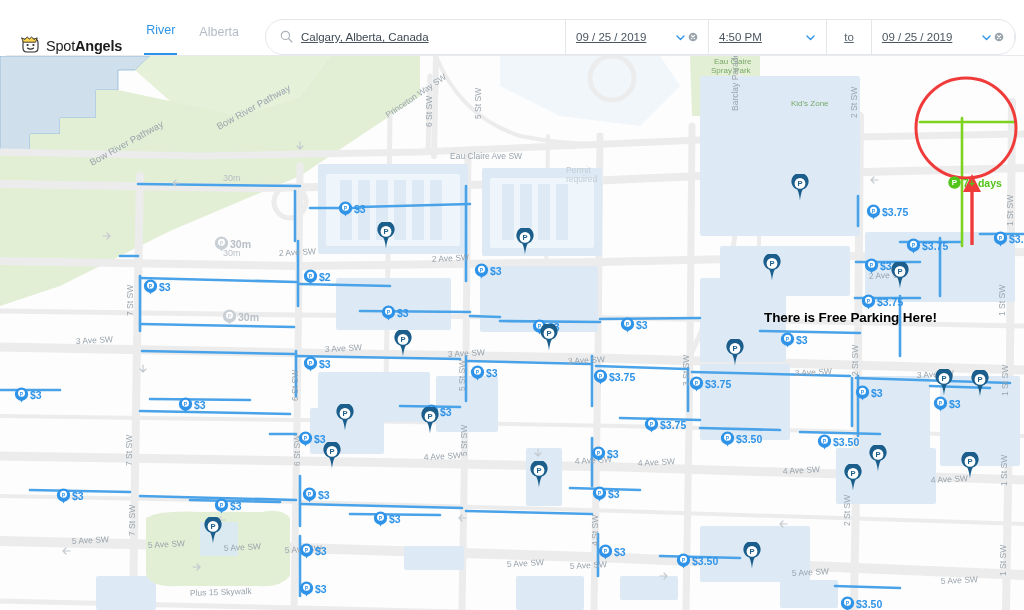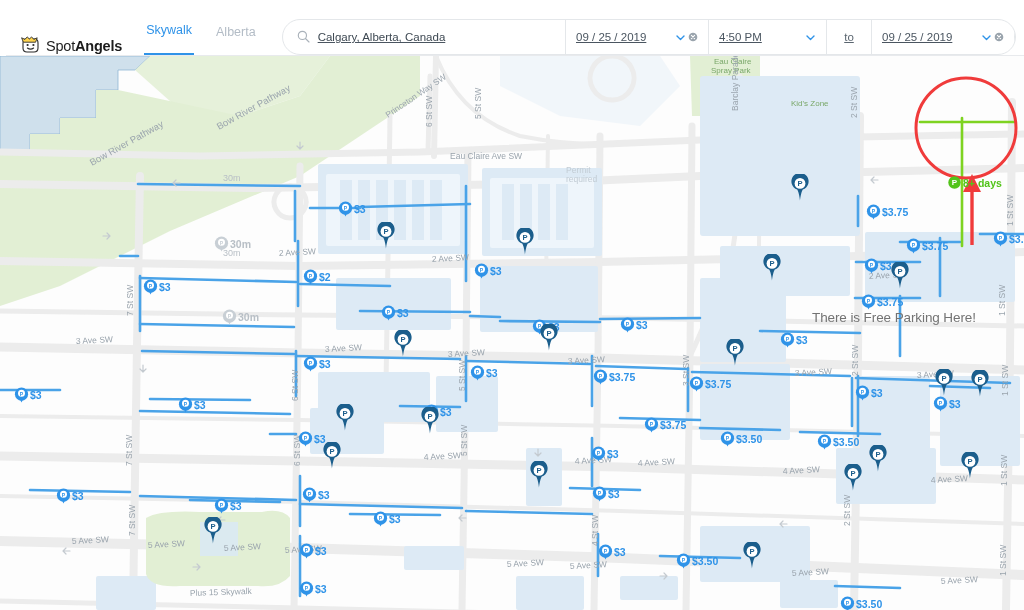--- a/index.html
+++ b/index.html
@@ -90,22 +90,22 @@
     font-size: 10.5px; font-weight: 700; color: #2f93e8;
     margin-left: 1px; white-space: nowrap;
   }
   .mk.grey .price { color: #b8bfc6; }
   .mk.green .price { color: #52c41a; font-weight: 700; font-size: 10.5px; margin-left: 2px; }
 
   .pin { position: absolute; cursor: pointer; }
 
   #annotation-text {
     position: absolute;
-    left: 812px; top: 254px;
-    font-size: 13.5px; font-weight: 400; color: #737373;
+    left: 764px; top: 254px;
+    font-size: 13.5px; font-weight: 700; color: #000000;
     white-space: nowrap;
     letter-spacing: -0.1px;
   }
 </style>
 </head>
 <body>
 
 <div id="header">
 
   <div id="brand">
@@ -114,21 +114,21 @@
         <path d="M3 7 Q3 3 6 3 L15 3 Q18 3 18 7 L18 12 Q18 16 14 16 L7 16 Q3 16 3 12 Z" fill="#ffffff" stroke="#2b2b2b" stroke-width="1.1"></path>
         <path d="M3.4 6.2 L1.6 1.8 L5 3.4 L7.2 0.9 L9.4 3 L11.6 0.9 L13.8 3.4 L17.2 1.8 L15.6 6.2 Z" fill="#ffd44d" stroke="#2b2b2b" stroke-width="0.9" stroke-linejoin="round"></path>
         <circle cx="7.6" cy="9" r="1.1" fill="#2b2b2b"></circle>
         <circle cx="13.4" cy="9" r="1.1" fill="#2b2b2b"></circle>
         <path d="M7.4 12 Q10.5 14.2 13.6 12" fill="none" stroke="#2b2b2b" stroke-width="1.1" stroke-linecap="round"></path>
       </svg>
     </span>
     <span id="brand-text"><span>Spot</span><b>Angels</b></span>
   </div>
 
-  <div class="navtab" id="tab-hourly">Skywalk</div>
+  <div class="navtab" id="tab-hourly">River</div>
   <div class="navtab" id="tab-monthly">Alberta</div>
 
   <div id="controlbar">
 
     <div class="cell" id="search-cell">
       <span id="search-icon">
         <svg width="13" height="13" viewBox="0 0 13 13">
           <circle cx="5.4" cy="5.4" r="4.1" fill="none" stroke="#aab2ba" stroke-width="1.15"></circle>
           <line x1="8.5" y1="8.5" x2="12" y2="12" stroke="#aab2ba" stroke-width="1.15" stroke-linecap="round"></line>
         </svg>
@@ -770,21 +770,21 @@
           <text x="7.5" y="8.6" font-size="5" text-anchor="middle" fill="#c8cfd5" font-family="'Liberation Sans',sans-serif" font-weight="bold">P</text>
           <path d="M5.4 11.2 L7.5 15.4 L9.6 11.2 Z" fill="#c8cfd5"></path>
         </svg>
         <span class="price">30m</span>
       </div>
       <div class="mk green" style="left: 948px; top: 120px;">
         <svg width="13" height="13" viewBox="0 0 13 13">
           <circle cx="6.5" cy="6.5" r="6.2" fill="#52c41a"></circle>
           <text x="6.5" y="9" font-size="8" text-anchor="middle" fill="#ffffff" font-family="'Liberation Sans',sans-serif" font-weight="bold">P</text>
         </svg>
-        <span class="price">8+ days</span>
+        <span class="price">7+ days</span>
       </div>
       <div class="pin" style="left: 376px; top: 166px;"><svg width="20" height="27" viewBox="0 0 20 27">
           <path d="M10 26.5 C10 26.5 9 18 7.2 15.6 A8.6 8.6 0 1 1 12.8 15.6 C11 18 10 26.5 10 26.5 Z" fill="#1b5e8c"></path>
           <circle cx="10" cy="9.4" r="5.4" fill="#ffffff"></circle>
           <text x="10" y="12.2" font-size="7.6" text-anchor="middle" fill="#1b5e8c" font-family="'Liberation Sans',sans-serif" font-weight="bold">P</text>
         </svg></div>
       <div class="pin" style="left: 515px; top: 172px;"><svg width="20" height="27" viewBox="0 0 20 27">
           <path d="M10 26.5 C10 26.5 9 18 7.2 15.6 A8.6 8.6 0 1 1 12.8 15.6 C11 18 10 26.5 10 26.5 Z" fill="#1b5e8c"></path>
           <circle cx="10" cy="9.4" r="5.4" fill="#ffffff"></circle>
           <text x="10" y="12.2" font-size="7.6" text-anchor="middle" fill="#1b5e8c" font-family="'Liberation Sans',sans-serif" font-weight="bold">P</text>

